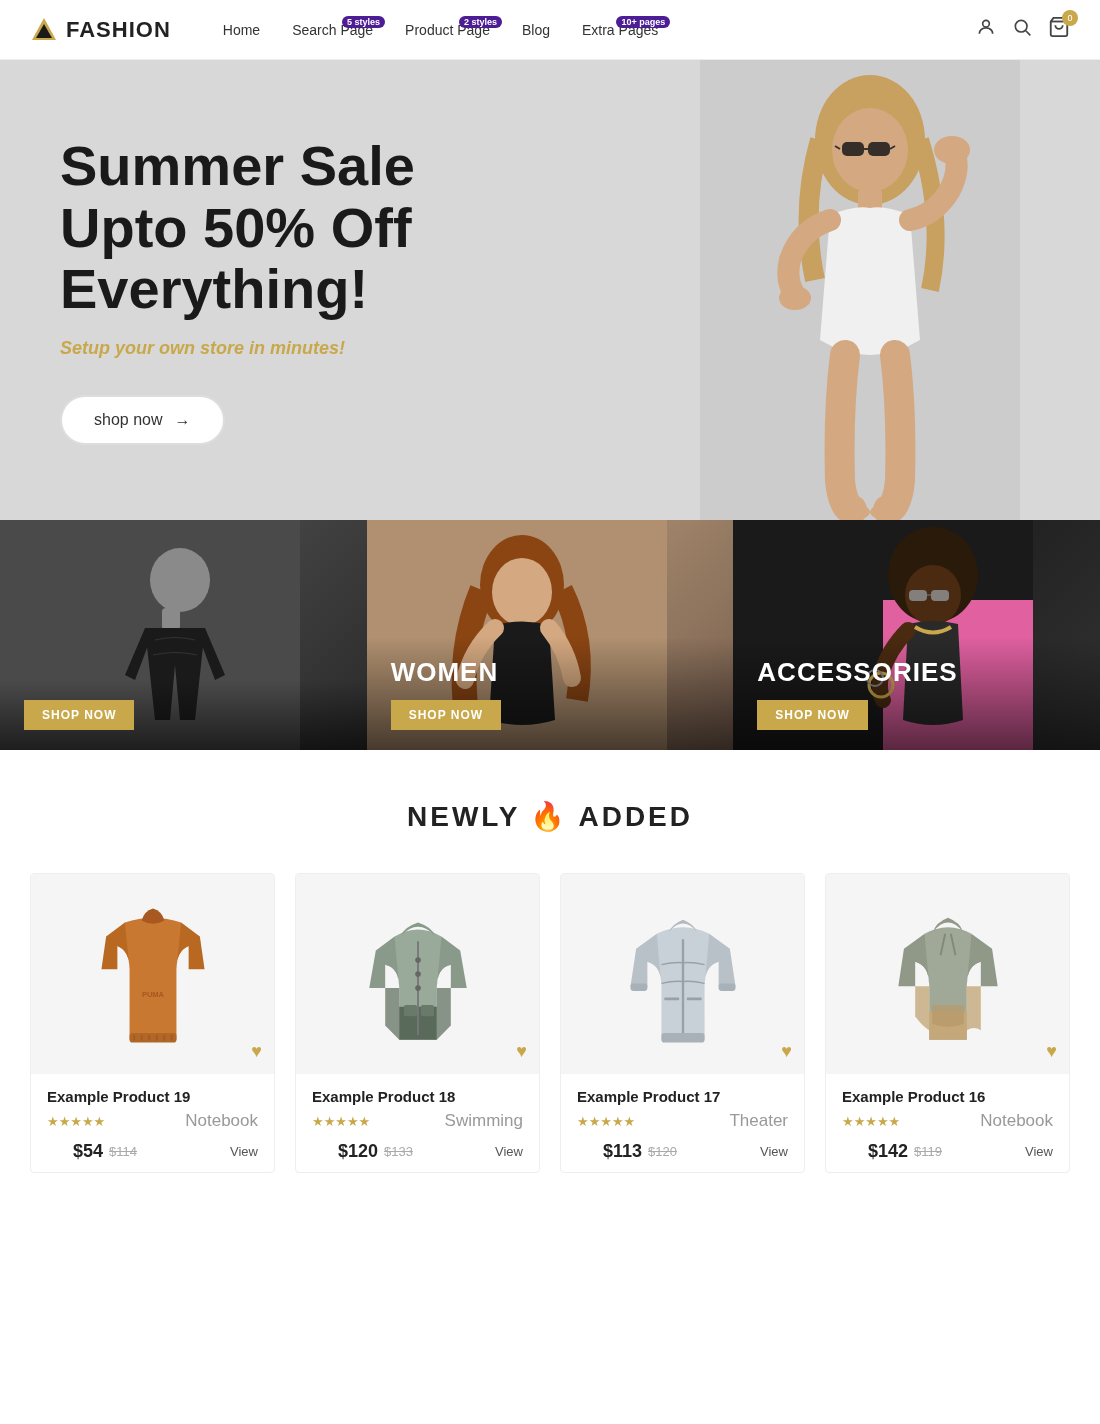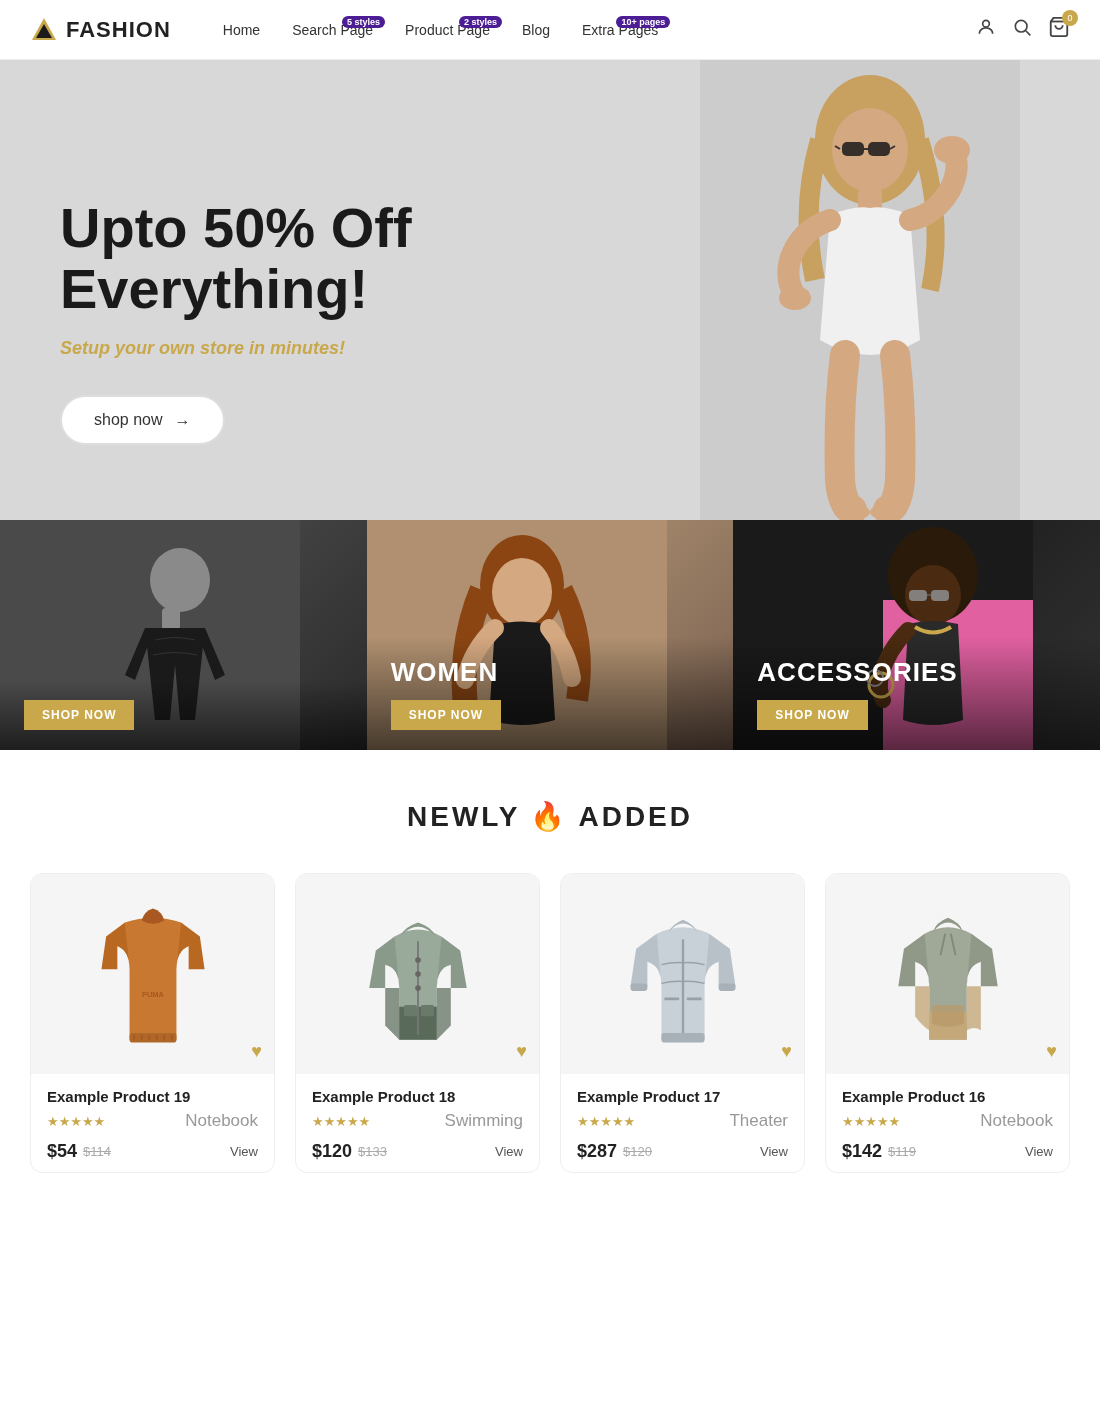--- a/index.html
+++ b/index.html
@@ -186,21 +186,21 @@
     .section-title .fire {
       color: #c8a84b;
     }
     .products-grid {
       display: grid;
       grid-template-columns: repeat(4, 1fr);
       gap: 20px;
     }
     .product-card {
       border: 1px solid #eee;
-      border-radius: 12px;
+      border-radius: 4px;
       overflow: hidden;
       background: #fff;
       cursor: pointer;
     }
     .product-image-wrap {
       position: relative;
       background: #f5f5f5;
       height: 200px;
       display: flex;
       align-items: center;
@@ -250,20 +250,21 @@
     }
     .price-row {
       display: flex;
       align-items: center;
       gap: 6px;
     }
     .price-current {
       font-size: 18px;
       font-weight: 700;
       color: #222;
+      margin-left: 26px;
     }
     .price-old {
       font-size: 13px;
       color: #aaa;
       text-decoration: line-through;
     }
     .view-btn {
       background: none;
       border: none;
       font-size: 13px;
@@ -332,21 +333,21 @@
           <path d="M16 10a4 4 0 01-8 0"></path>
       </svg>
       <span class="cart-badge">0</span>
     </div>
   </div>
 </header>
 
 <section class="hero">
   <div class="hero-content">
     <h1 class="hero-title">
-      <br>
+      <span>Summer Sale</span><br>
       <span>Upto 50% Off</span><br>
       <span>Everything!</span>
     </h1>
     <p class="hero-subtitle">Setup your own store in minutes!</p>
     <button class="shop-now-btn">
       <span>shop now</span>
       <span>→</span>
     </button>
   </div>
 
@@ -582,21 +583,21 @@
         <span class="heart-icon">♥</span>
       </div>
       <div class="product-info">
         <div class="product-name">Example Product 17</div>
         <div class="product-meta">
           <span class="stars">★★★★★</span>
           <span class="product-category">Theater</span>
         </div>
         <div class="product-pricing">
           <div class="price-row">
-            <span class="price-current">$287</span>
+            <span class="price-current">$113</span>
             <span class="price-old">$120</span>
           </div>
           <button class="view-btn">View</button>
         </div>
       </div>
     </div>
 
     <div class="product-card">
       <div class="product-image-wrap">
         <div class="product-img-placeholder">

